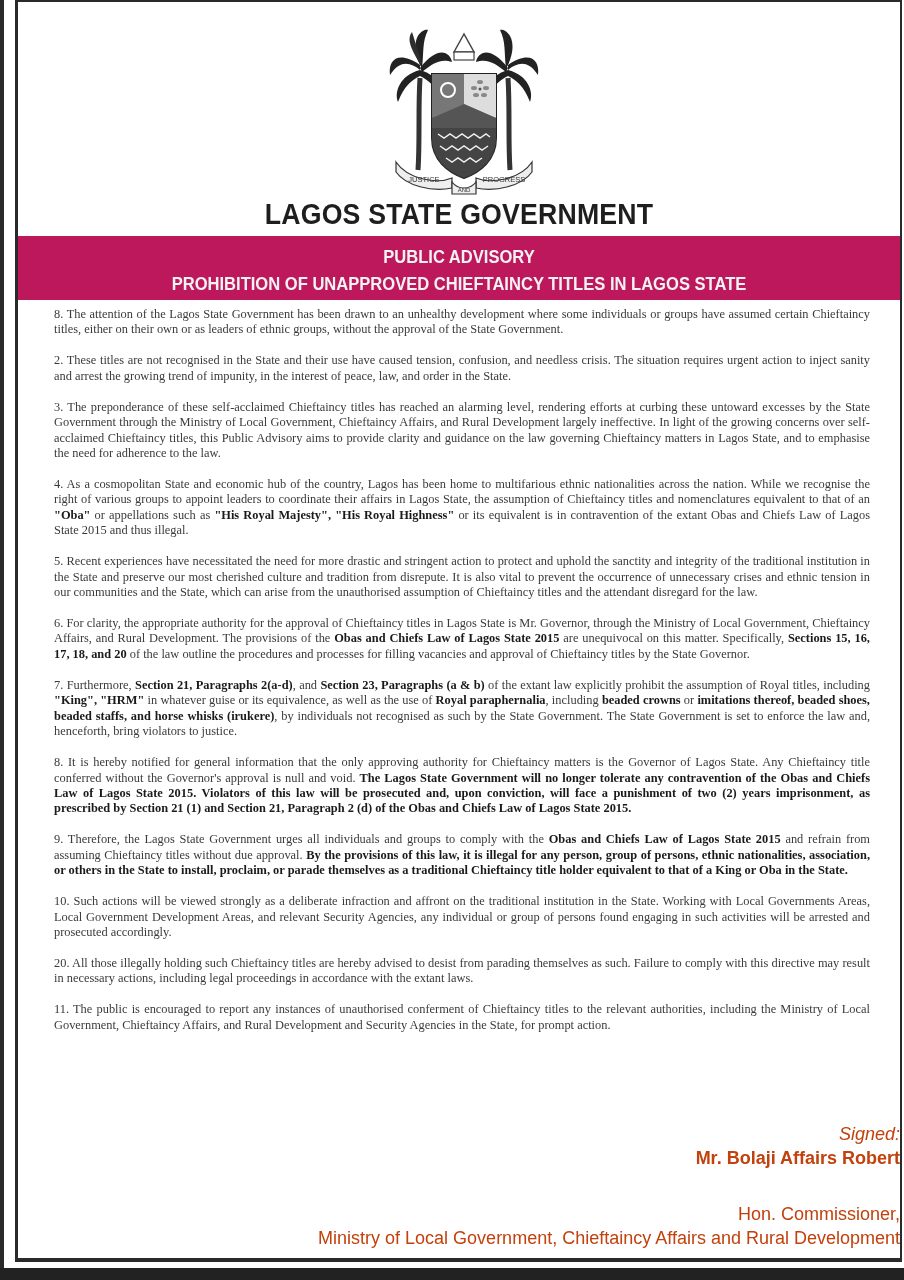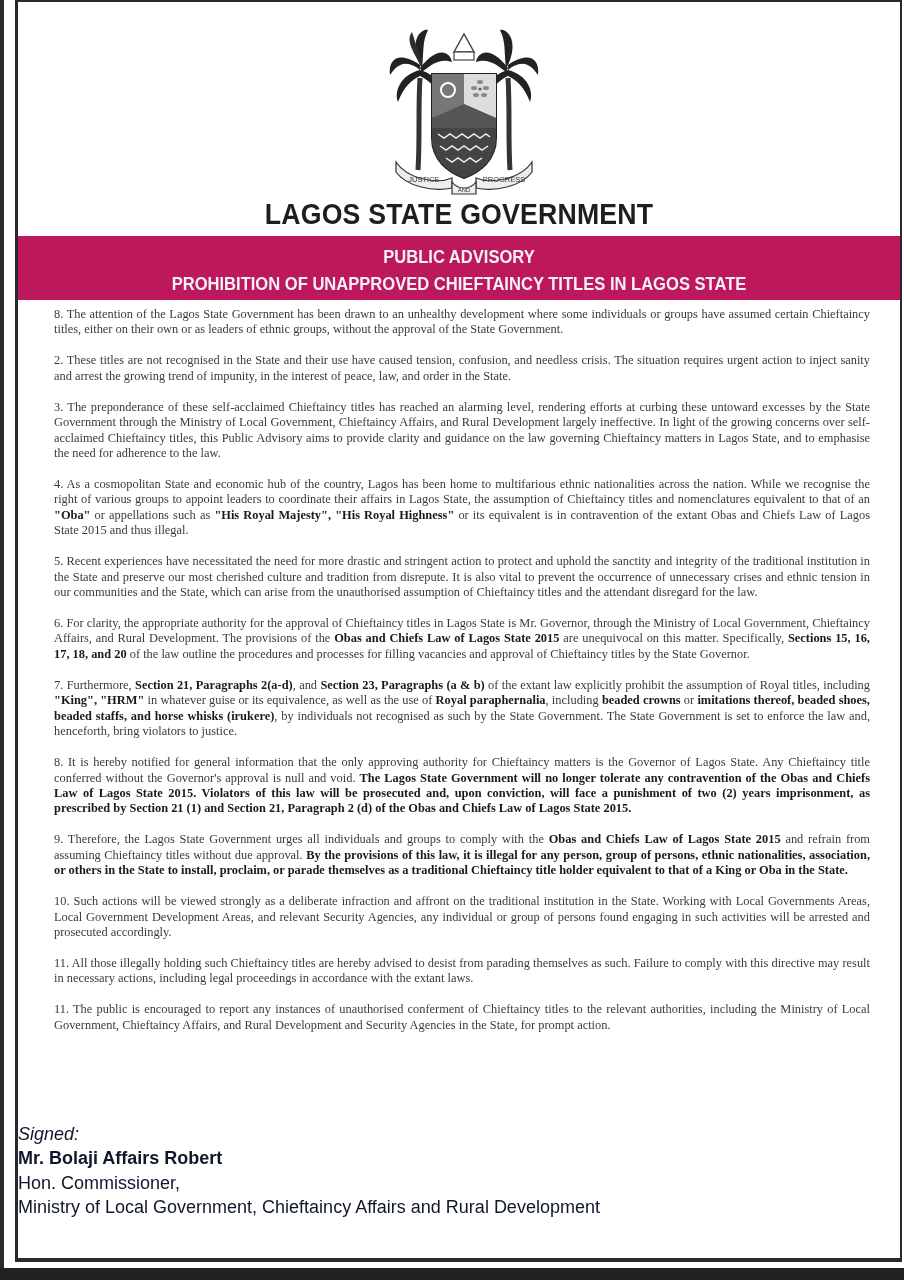--- a/index.html
+++ b/index.html
@@ -49,26 +49,26 @@
   }
   .body {
     position: absolute; left: 36px; right: 30px; top: 305px;
     font-family: "Liberation Serif", "DejaVu Serif", serif;
     font-size: 12.4px; line-height: 15.4px; color: #3a3a3a;
     text-align: justify;
   }
   .para { margin: 0 0 15.6px 0; }
   .para b { color: #1a1a1a; }
   .sign {
-    position: absolute; left: 0; right: 0; top: 1120px; text-align: left;
-    font-family: "Liberation Sans", sans-serif; color: #0f172a;
+    position: absolute; left: 0; right: 0; top: 1120px; text-align: right;
+    font-family: "Liberation Sans", sans-serif; color: #c2410c;
   }
   .sign .signed { font-size: 18px; font-style: italic; line-height: 24px; }
   .sign .name { font-size: 18px; font-weight: bold; line-height: 25px; }
-  .sign .role { font-size: 18px; line-height: 24px; }
+  .sign .role { font-size: 18px; line-height: 24px; margin-top: 31px; }
   .sign .ministry { font-size: 18px; line-height: 25px; }
   .sign .date { font-size: 18px; font-weight: bold; line-height: 26px; }
   .rule1 {
     position: absolute; left: 11px; right: 2px; top: 1258px; height: 4px;
     background: #2a2a2a;
   }
   .bottom-dark {
     position: absolute; left: 0; right: 0; top: 1268px; bottom: 0; background: #222;
   }
   .bottom-white {
@@ -143,21 +143,21 @@
         <p class="para"><span>8. The attention of the Lagos State Government has been drawn to an unhealthy development where some individuals or groups have assumed certain Chieftaincy titles, either on their own or as leaders of ethnic groups, without the approval of the State Government.</span></p>
         <p class="para"><span>2. These titles are not recognised in the State and their use have caused tension, confusion, and needless crisis. The situation requires urgent action to inject sanity and arrest the growing trend of impunity, in the interest of peace, law, and order in the State.</span></p>
         <p class="para"><span>3. The preponderance of these self-acclaimed Chieftaincy titles has reached an alarming level, rendering efforts at curbing these untoward excesses by the State Government through the Ministry of Local Government, Chieftaincy Affairs, and Rural Development largely ineffective. In light of the growing concerns over self-acclaimed Chieftaincy titles, this Public Advisory aims to provide clarity and guidance on the law governing Chieftaincy matters in Lagos State, and to emphasise the need for adherence to the law.</span></p>
         <p class="para"><span>4. As a cosmopolitan State and economic hub of the country, Lagos has been home to multifarious ethnic nationalities across the nation. While we recognise the right of various groups to appoint leaders to coordinate their affairs in Lagos State, the assumption of Chieftaincy titles and nomenclatures equivalent to that of an </span><b>"Oba"</b><span> or appellations such as </span><b>"His Royal Majesty", "His Royal Highness"</b><span> or its equivalent is in contravention of the extant Obas and Chiefs Law of Lagos State 2015 and thus illegal.</span></p>
         <p class="para"><span>5. Recent experiences have necessitated the need for more drastic and stringent action to protect and uphold the sanctity and integrity of the traditional institution in the State and preserve our most cherished culture and tradition from disrepute. It is also vital to prevent the occurrence of unnecessary crises and ethnic tension in our communities and the State, which can arise from the unauthorised assumption of Chieftaincy titles and the attendant disregard for the law.</span></p>
         <p class="para"><span>6. For clarity, the appropriate authority for the approval of Chieftaincy titles in Lagos State is Mr. Governor, through the Ministry of Local Government, Chieftaincy Affairs, and Rural Development. The provisions of the </span><b>Obas and Chiefs Law of Lagos State 2015</b><span> are unequivocal on this matter. Specifically, </span><b>Sections 15, 16, 17, 18, and 20</b><span> of the law outline the procedures and processes for filling vacancies and approval of Chieftaincy titles by the State Governor.</span></p>
         <p class="para"><span>7. Furthermore, </span><b>Section 21, Paragraphs 2(a-d)</b><span>, and </span><b>Section 23, Paragraphs (a &amp; b)</b><span> of the extant law explicitly prohibit the assumption of Royal titles, including </span><b>"King", "HRM"</b><span> in whatever guise or its equivalence, as well as the use of </span><b>Royal paraphernalia</b><span>, including </span><b>beaded crowns</b><span> or </span><b>imitations thereof, beaded shoes, beaded staffs, and horse whisks (irukere)</b><span>, by individuals not recognised as such by the State Government. The State Government is set to enforce the law and, henceforth, bring violators to justice.</span></p>
         <p class="para"><span>8. It is hereby notified for general information that the only approving authority for Chieftaincy matters is the Governor of Lagos State. Any Chieftaincy title conferred without the Governor's approval is null and void. </span><b>The Lagos State Government will no longer tolerate any contravention of the Obas and Chiefs Law of Lagos State 2015. Violators of this law will be prosecuted and, upon conviction, will face a punishment of two (2) years imprisonment, as prescribed by Section 21 (1) and Section 21, Paragraph 2 (d) of the Obas and Chiefs Law of Lagos State 2015.</b></p>
         <p class="para"><span>9. Therefore, the Lagos State Government urges all individuals and groups to comply with the </span><b>Obas and Chiefs Law of Lagos State 2015</b><span> and refrain from assuming Chieftaincy titles without due approval. </span><b>By the provisions of this law, it is illegal for any person, group of persons, ethnic nationalities, association, or others in the State to install, proclaim, or parade themselves as a traditional Chieftaincy title holder equivalent to that of a King or Oba in the State.</b></p>
         <p class="para"><span>10.  Such actions will be viewed strongly as a deliberate infraction and affront on the traditional institution in the State. Working with Local Governments Areas, Local Government Development Areas, and relevant Security Agencies, any individual or group of persons found engaging in such activities will be arrested and prosecuted accordingly.</span></p>
-        <p class="para"><span>11. All those illegally holding such Chieftaincy titles are hereby advised to desist from parading themselves as such. Failure to comply with this directive may result in necessary actions, including legal proceedings in accordance with the extant laws.</span></p>
+        <p class="para"><span>20. All those illegally holding such Chieftaincy titles are hereby advised to desist from parading themselves as such. Failure to comply with this directive may result in necessary actions, including legal proceedings in accordance with the extant laws.</span></p>
         <p class="para"><span>11. The public is encouraged to report any instances of unauthorised conferment of Chieftaincy titles to the relevant authorities, including the Ministry of Local Government, Chieftaincy Affairs, and Rural Development and Security Agencies in the State, for prompt action.</span></p>
       </div>
 
     <div class="sign">
       <div class="signed">Signed:</div>
       <div class="name">Mr. Bolaji Affairs Robert</div>
       <div class="role">Hon. Commissioner,</div>
       <div class="ministry">Ministry of Local Government, Chieftaincy Affairs and Rural Development</div>
     </div>
   </div>

